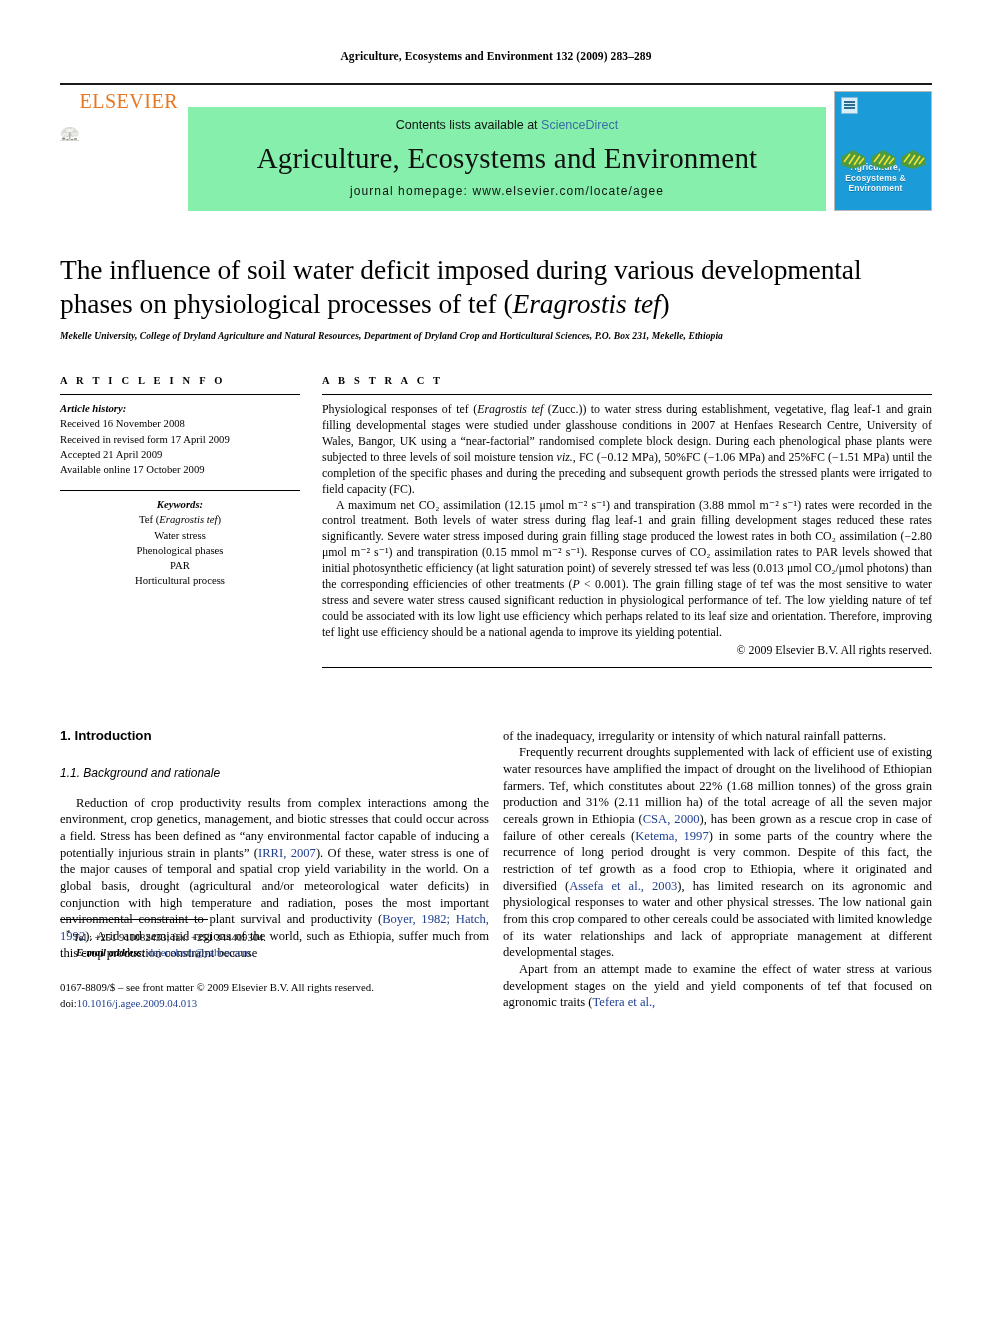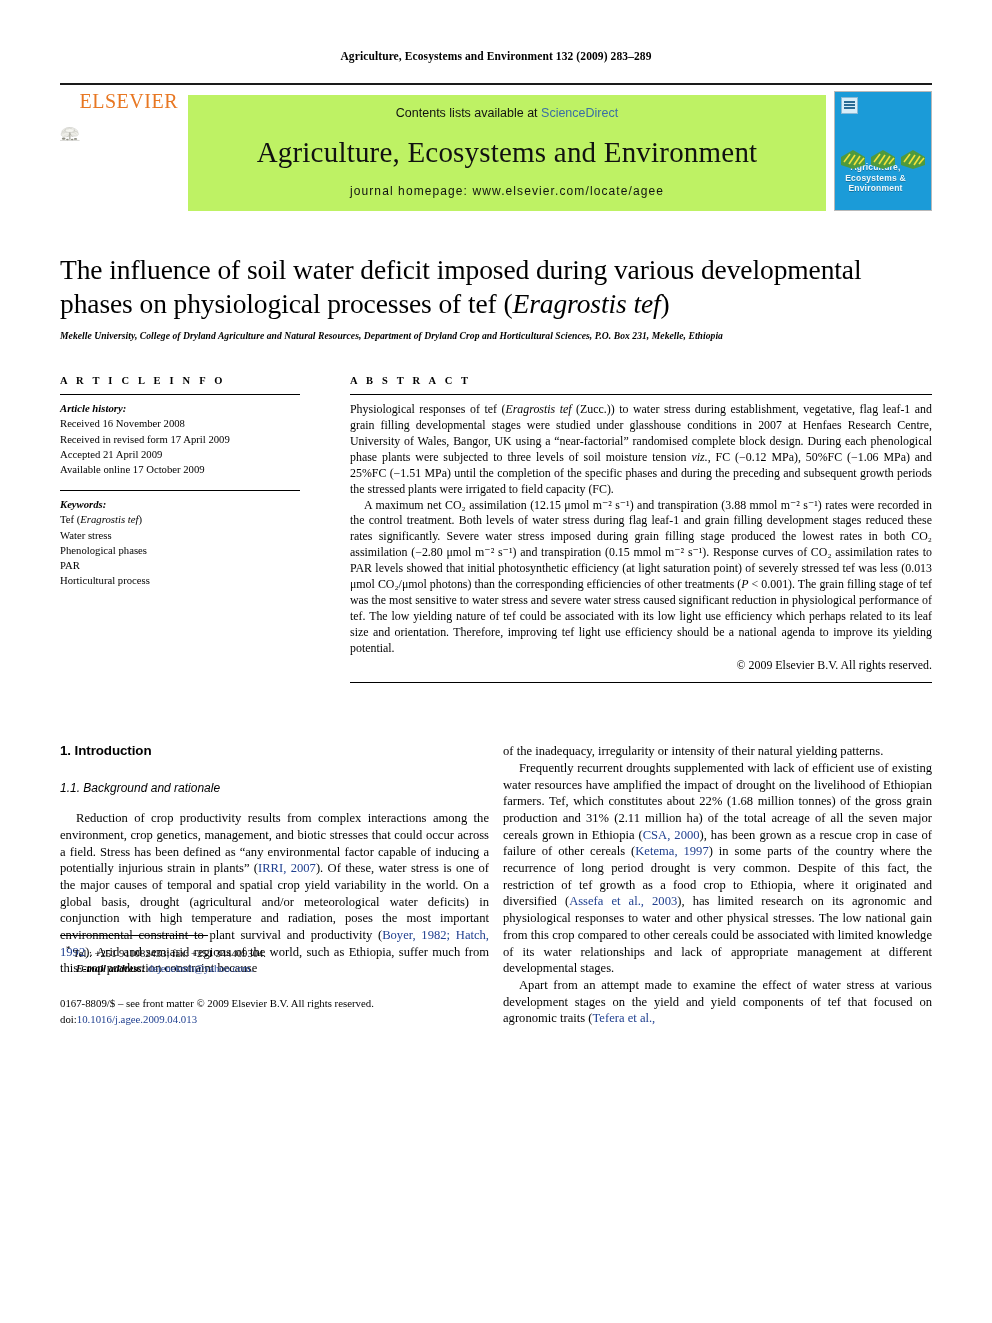--- a/index.html
+++ b/index.html
@@ -55,22 +55,22 @@
   .elsevier-word {
     font-family: "Liberation Serif", serif;
     color: #E87722;
     font-size: 20px;
     letter-spacing: 0.5px;
     line-height: 1;
     font-weight: 400;
   }
   .masthead-center {
     flex: 1 1 auto;
-    background: #bef264;
-    margin: 4px 8px 0 10px;
+    background: #86efac;
+    margin: 16px 8px 0 10px;
     display: flex;
     flex-direction: column;
     justify-content: space-between;
     padding: 11px 0 13px 0;
     text-align: center;
   }
   .contents-line {
     font-family: "Liberation Sans", sans-serif;
     font-size: 12.5px;
     color: #111;
@@ -159,42 +159,41 @@
     font-weight: bold;
     margin-top: 9px;
     letter-spacing: 0.05px;
   }
 
   
   .info-abstract {
     margin-top: 34px;
     display: flex;
     align-items: flex-start;
-    gap: 28px;
   }
   .article-info {
     flex: 0 0 262px;
     width: 262px;
     padding-right: 22px;
     box-sizing: border-box;
   }
   .abstract-col {
     flex: 1 1 auto;
   }
   .sec-caps {
     font-family: "Liberation Serif", serif;
     font-size: 10.5px;
     font-weight: bold;
     letter-spacing: 3.2px;
     margin-bottom: 8px;
   }
   .rule { border-top: 1px solid #000; }
   .info-body { font-size: 10.7px; line-height: 1.42; padding-top: 6px; }
   .info-body .lbl { font-style: italic; font-weight: bold; }
-  .kw-block { padding-top: 6px; }
+  .kw-block { padding-top: 6px; text-align: center; }
   .gap-rule { margin-top: 13px; }
   .abstract-body {
     font-size: 11.9px;
     line-height: 1.335;
     text-align: justify;
     padding-top: 7px;
     hyphens: auto;
   }
   .abstract-body p { margin: 0; }
   .abstract-body p + p { text-indent: 14px; }
@@ -424,19 +423,19 @@
           <span class="cite">dejenekmh@yahoo.com.</span>
         </div>
         <div class="footer-matter">
           <div>0167-8809/$ – see front matter © 2009 Elsevier B.V. All rights reserved.</div>
           <div><span>doi:</span><span class="cite">10.1016/j.agee.2009.04.013</span></div>
         </div>
       </div>
     </div>
 
     <div class="col">
-      <p class="noindent">of the inadequacy, irregularity or intensity of their natural yielding patterns.</p>
+      <p class="noindent">of the inadequacy, irregularity or intensity of which natural rainfall patterns.</p>
       <p><span>Frequently recurrent droughts supplemented with lack of efficient use of existing water resources have amplified the impact of drought on the livelihood of Ethiopian farmers. Tef, which constitutes about 22% (1.68 million tonnes) of the gross grain production and 31% (2.11 million ha) of the total acreage of all the seven major cereals grown in Ethiopia (</span><span class="cite">CSA, 2000</span><span>), has been grown as a rescue crop in case of failure of other cereals (</span><span class="cite">Ketema, 1997</span><span>) in some parts of the country where the recurrence of long period drought is very common. Despite of this fact, the restriction of tef growth as a food crop to Ethiopia, where it originated and diversified (</span><span class="cite">Assefa et al., 2003</span><span>), has limited research on its agronomic and physiological responses to water and other physical stresses. The low national gain from this crop compared to other cereals could be associated with limited knowledge of its water relationships and lack of appropriate management at different developmental stages.</span></p>
       <p><span>Apart from an attempt made to examine the effect of water stress at various development stages on the yield and yield components of tef that focused on agronomic traits (</span><span class="cite">Tefera et al.,</span></p>
     </div>
   </div>
 
 </div>
 
 </body></html>

